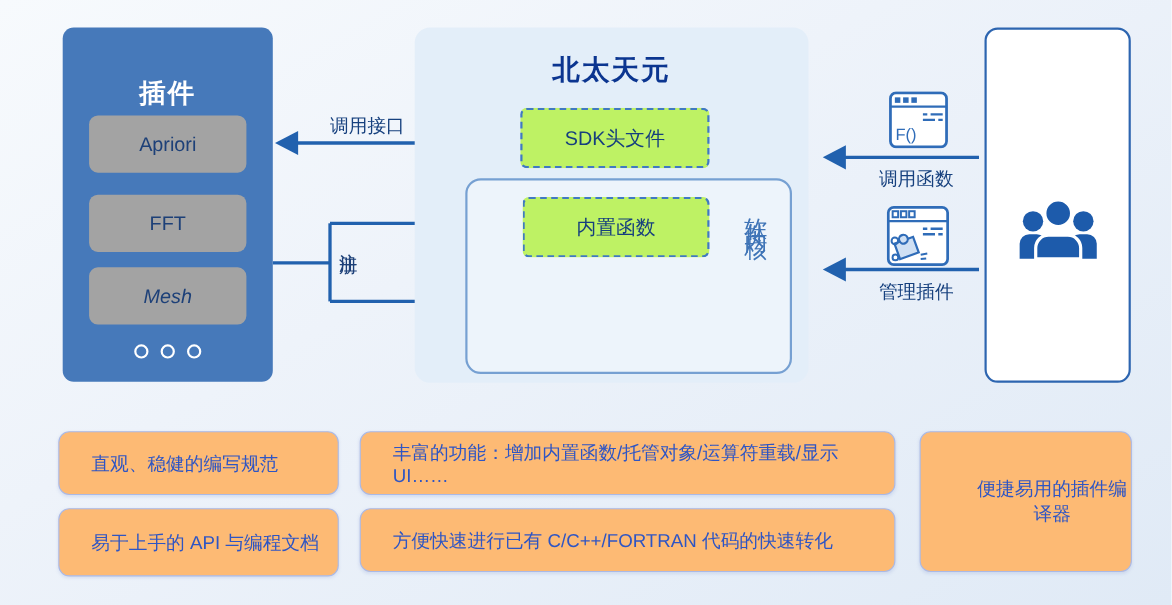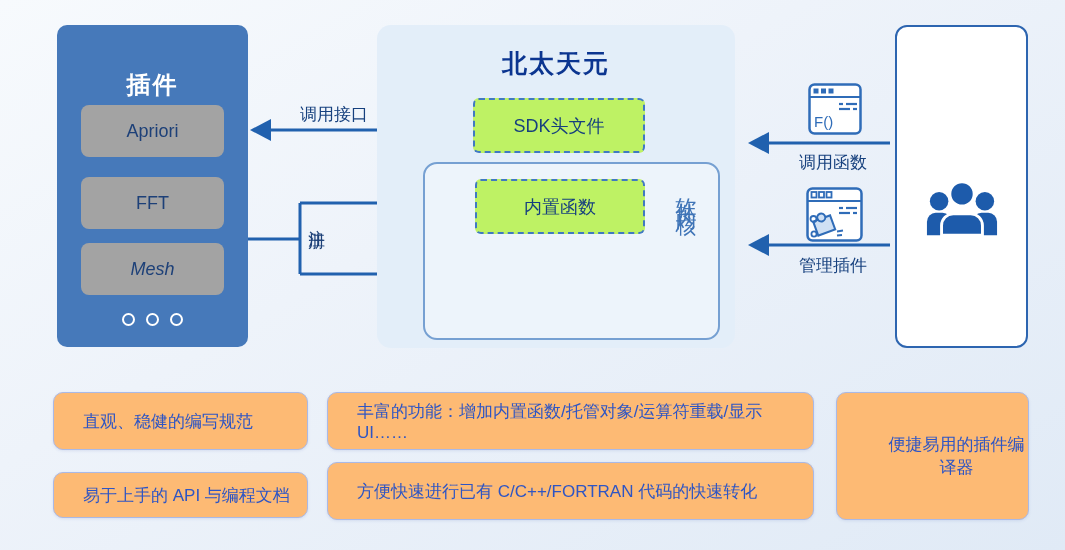--- a/index.html
+++ b/index.html
@@ -51,21 +51,21 @@
   .icon-puzzle{left:806px;top:187px;}
 
   svg.arrows{left:0;top:0;width:1065px;height:550px;pointer-events:none;}
 
   
   .feature{background:#fdba74;border:1.5px solid #aab9e6;border-radius:10px;
     color:#2e55c4;font-size:17px;display:flex;align-items:center;
     box-shadow:0 1px 3px rgba(110,135,200,0.18);}
   .f-left{padding-left:29px;}
   .f1{left:53px;top:392px;width:255px;height:58px;}
-  .f2{left:53px;top:472px;width:255px;height:46px;}
+  .f2{left:53px;top:462px;width:255px;height:62px;}
   .f3{left:327px;top:392px;width:487px;height:58px;}
   .f4{left:327px;top:462px;width:487px;height:58px;}
   .f5{left:836px;top:392px;width:193px;height:128px;justify-content:center;text-align:center;padding-left:48px;}
 </style>
 </head>
 <body>
 
 <svg class="arrows abs" viewBox="0 0 1065 550">
   <g stroke="#2161ae" stroke-width="3" fill="none">
     <line x1="473" y1="130" x2="266" y2="130"></line>

